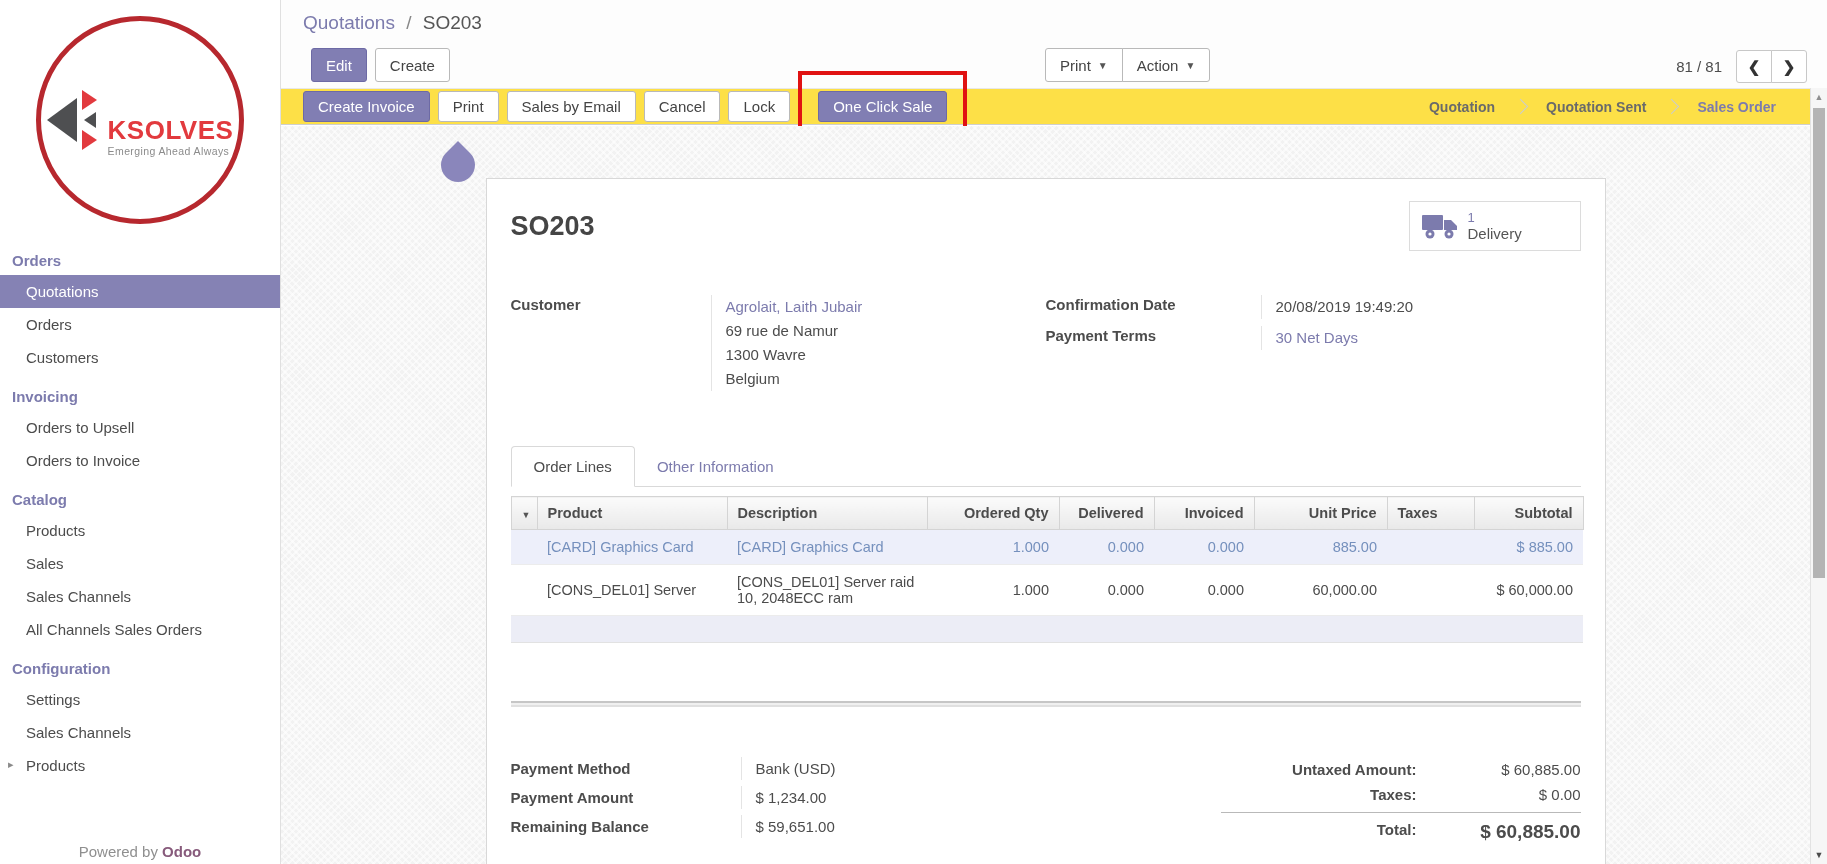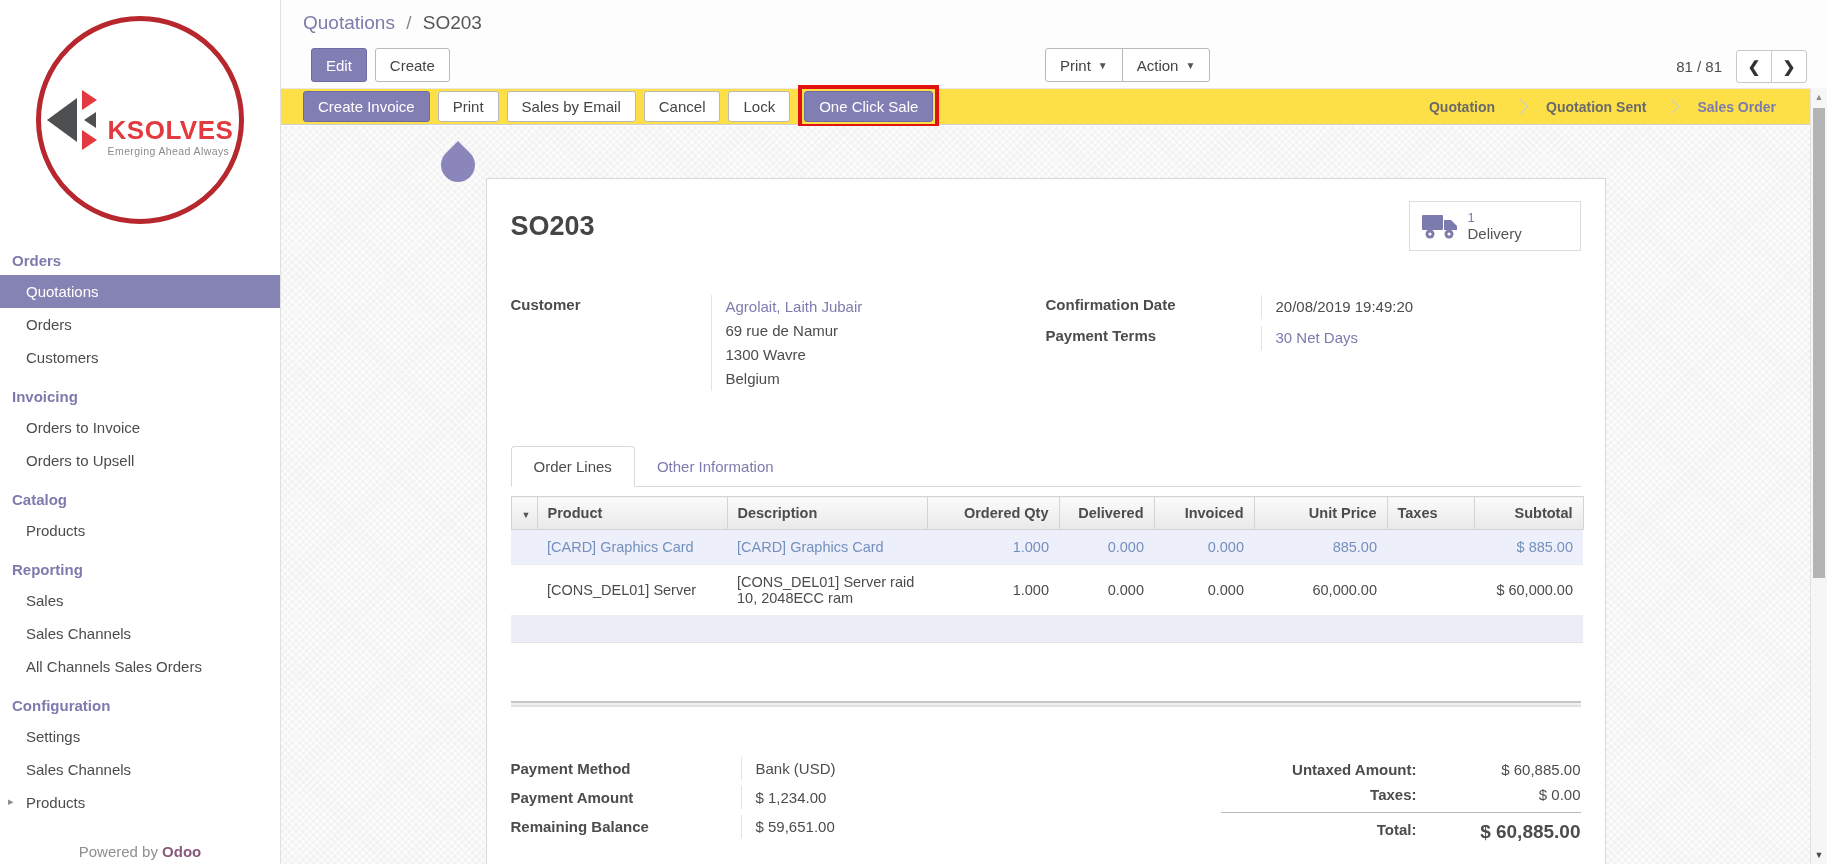--- a/index.html
+++ b/index.html
@@ -48,21 +48,21 @@
   .caret { font-size: 10px; color: #555; margin-left: 7px; }
 
   .pager { position: absolute; right: 20px; top: 50px; display: flex; align-items: center; }
   .pager-count { font-size: 15px; color: #4c4c4c; margin-right: 14px; }
   .pager-btn { width: 36px; height: 33px; background: #fff; border: 1px solid #c8c8c8; font-size: 15px; font-weight: bold; color: #333; display: inline-flex; align-items: center; justify-content: center; cursor: pointer; }
   .pager-btn.prev { border-radius: 3px 0 0 3px; }
   .pager-btn.next { border-radius: 0 3px 3px 0; margin-left: -1px; }
 
   #statusbar { position: absolute; top: 88px; left: 0; right: 17px; height: 37px; background: #fde047; border-top: 1px solid #e8e8e8; border-bottom: 1px solid #cfcfcf; display: flex; align-items: center; padding-left: 22px; }
   .sb-buttons { display: flex; gap: 8px; align-items: center; }
-  .red-highlight { border: 4px solid #e01212; padding: 2px; display: inline-flex; }
+  .red-highlight { border: 4px solid #e01212; padding: 16px; display: inline-flex; }
   .sb-states { margin-left: auto; display: flex; align-items: center; padding-right: 14px; }
   .state { font-size: 14px; font-weight: bold; color: #6a6a6a; padding: 0 20px; cursor: pointer; }
   .state.active { color: #7c7bad; }
   .chev { width: 11px; height: 11px; border-top: 1px solid #ccc; border-right: 1px solid #ccc; transform: rotate(45deg); }
 
   #content { position: absolute; top: 126px; left: 0; right: 17px; bottom: 0; overflow: hidden;
     background-color: #f2f2f2;
     background-image: repeating-linear-gradient(45deg, rgba(255,255,255,.55) 0 2px, transparent 2px 5px),
                       repeating-linear-gradient(-45deg, rgba(255,255,255,.55) 0 2px, transparent 2px 5px); }
 
@@ -147,27 +147,26 @@
       </div>
     </div>
 
     <div class="side-menu">
       <div class="side-head">Orders</div>
       <div class="side-item active">Quotations</div>
       <div class="side-item">Orders</div>
       <div class="side-item">Customers</div>
 
       <div class="side-head">Invoicing</div>
+      <div class="side-item">Orders to Upsell</div>
       <div class="side-item">Orders to Invoice</div>
-      <div class="side-item">Orders to Upsell</div>
 
       <div class="side-head">Catalog</div>
       <div class="side-item">Products</div>
 
-      <div class="side-head">Reporting</div>
       <div class="side-item">Sales</div>
       <div class="side-item">Sales Channels</div>
       <div class="side-item">All Channels Sales Orders</div>
 
       <div class="side-head">Configuration</div>
       <div class="side-item">Settings</div>
       <div class="side-item">Sales Channels</div>
       <div class="side-item">
         <span class="expand-icon">▸</span>
         <span>Products</span>

